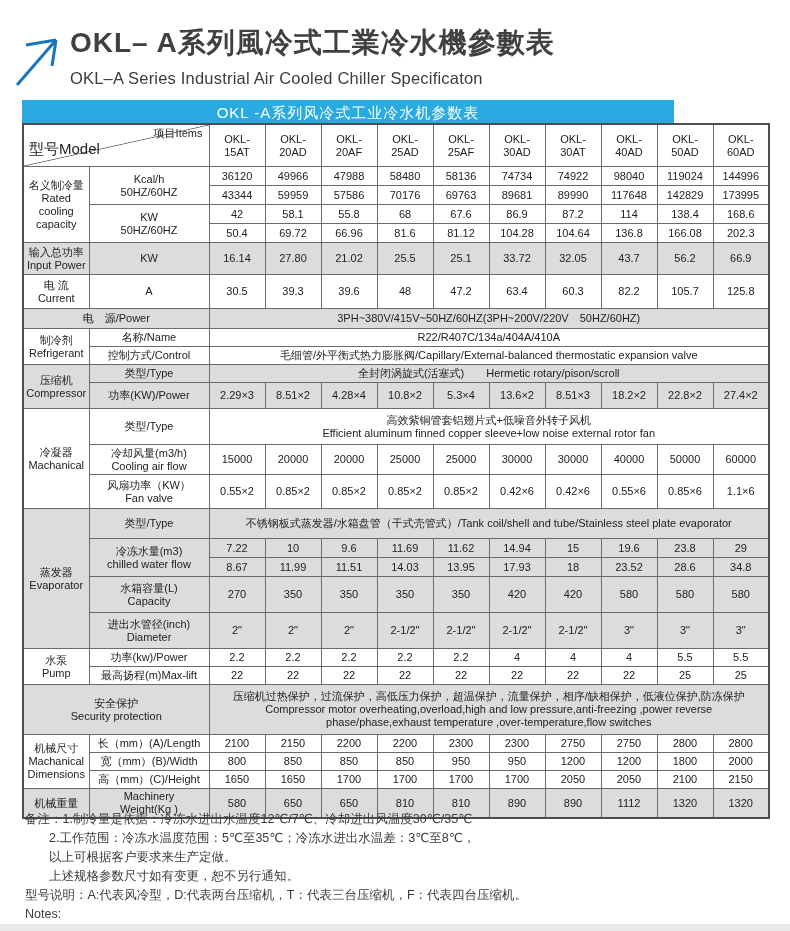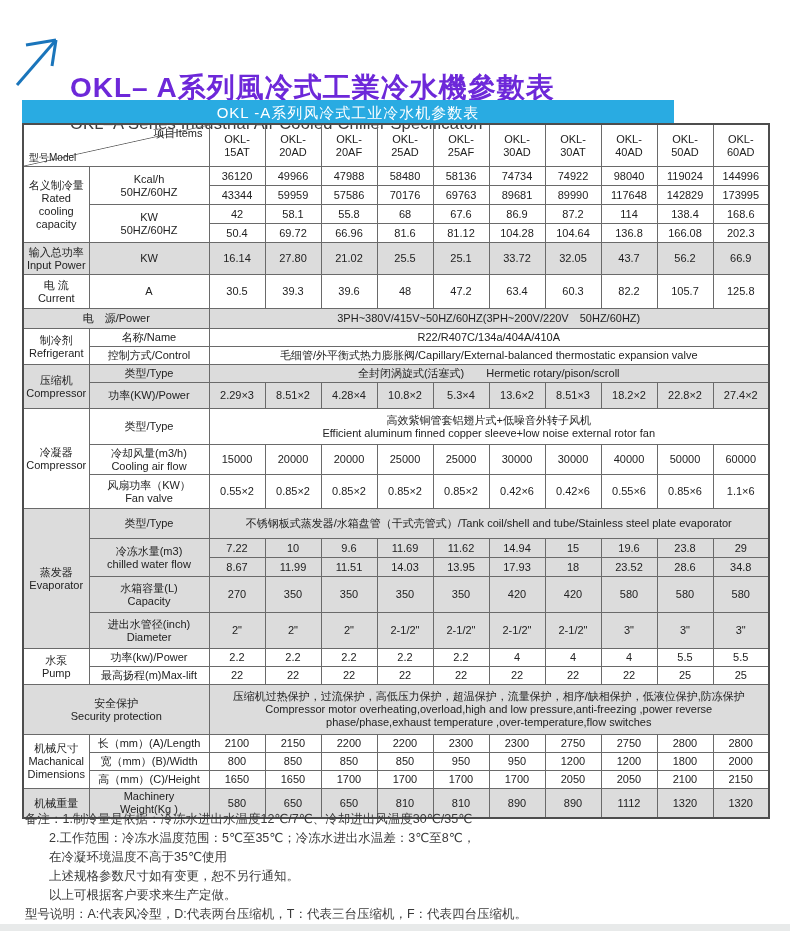--- a/index.html
+++ b/index.html
@@ -9,21 +9,21 @@
   *{box-sizing:border-box;}
   html,body{margin:0;padding:0;}
   body{
     width:790px;height:931px;background:#ffffff;position:relative;overflow:hidden;
     font-family:"Liberation Sans","DejaVu Sans",sans-serif;color:var(--text);
   }
   
   .header{position:absolute;top:26px;left:14px;display:flex;align-items:flex-start;}
   .arrow{width:50px;height:56px;margin-top:6px;flex:0 0 auto;}
   .titles{margin-left:6px;}
-  .title-zh{font-size:28px;font-weight:bold;color:#6d28d9;letter-spacing:1px;line-height:34px;margin-top:45px;}
+  .title-zh{font-size:28px;font-weight:bold;color:#404040;letter-spacing:1px;line-height:34px;}
   .title-en{font-size:16.5px;color:#3c3c3c;margin-top:9px;letter-spacing:0.2px;}
   
   .tablewrap{position:absolute;top:100px;left:22px;width:652px;}
   .tbar{
     height:23px;background:var(--accent-blue);color:#fff;text-align:center;
     font-size:15px;line-height:23px;letter-spacing:1px;
     border:1px solid var(--accent-blue);
   }
   table.spec{
     width:746px;border-collapse:collapse;table-layout:fixed;
@@ -36,21 +36,21 @@
   }
   tr.g td{background:var(--row-gray);}
   td.lbl{font-size:11px;}
   td.sub{font-size:11px;}
   td.wide{font-size:11px;margin-top:28px;}
   td.mh{font-size:11px;line-height:13px;}
   td.corner{position:relative;padding:0;
     background-image:linear-gradient(to bottom right,transparent calc(50% - 0.8px),var(--border) 50%,transparent calc(50% + 0.8px));
   }
   .c-items{position:absolute;top:2px;right:6px;font-size:11px;}
-  .c-model{position:absolute;bottom:2px;left:5px;font-size:10px;}
+  .c-model{position:absolute;bottom:11px;left:5px;font-size:15px;}
   
   tr.h18{height:18px;} tr.h19{height:19px;} tr.h20{height:20px;}
   tr.h26{height:26px;} tr.h28{height:28px;} tr.h30{height:30px;}
   tr.h32{height:32px;} tr.h34{height:34px;} tr.h36{height:36px;} tr.h50{height:50px;}
   
   .notes{position:absolute;left:25px;top:810px;width:740px;font-size:12.5px;line-height:19px;color:#3a3a3a;}
   .note-line{white-space:pre;}
   .i1{padding-left:24px;}
   
   .footer-strip{position:absolute;left:0;bottom:0;width:790px;height:7px;background:var(--footer-gray);}
@@ -237,21 +237,21 @@
           <td class="v">5.3×4</td>
           <td class="v">13.6×2</td>
           <td class="v">8.51×3</td>
           <td class="v">18.2×2</td>
           <td class="v">22.8×2</td>
           <td class="v">27.4×2</td>
       </tr>
 
       <tr class="h36">
         <td class="lbl" rowspan="3">冷凝器
-Compressor</td>
+Machanical</td>
         <td class="sub">类型/Type</td>
         <td class="wide" colspan="10">高效紫铜管套铝翅片式+低噪音外转子风机
 Efficient aluminum finned copper sleeve+low noise external rotor fan</td>
       </tr>
       <tr class="h30">
         <td class="sub">冷却风量(m3/h)
 Cooling air flow</td>
         <td class="v">15000</td>
           <td class="v">20000</td>
           <td class="v">20000</td>
@@ -434,20 +434,19 @@
           <td class="v">1320</td>
           <td class="v">1320</td>
       </tr>
     </tbody>
   </table>
 </div>
 
 <div class="notes">
   <div class="note-line i0">备注：1.制冷量是依据：冷冻水进出水温度12℃/7℃、冷却进出风温度30℃/35℃</div>
   <div class="note-line i1">2.工作范围：冷冻水温度范围：5℃至35℃；冷冻水进出水温差：3℃至8℃，</div>
-  <div class="note-line i1">在冷凝环境温度不高于35℃使用</div>
+  <div class="note-line i1">以上可根据客户要求来生产定做。</div>
   <div class="note-line i1">上述规格参数尺寸如有变更，恕不另行通知。</div>
-  <div class="note-line i1">以上可根据客户要求来生产定做。</div>
   <div class="note-line i0">型号说明：A:代表风冷型，D:代表两台压缩机，T：代表三台压缩机，F：代表四台压缩机。</div>
   <div class="note-line i0">Notes:</div>
 </div>
 
 <div class="footer-strip"></div>
 
 </body></html>

